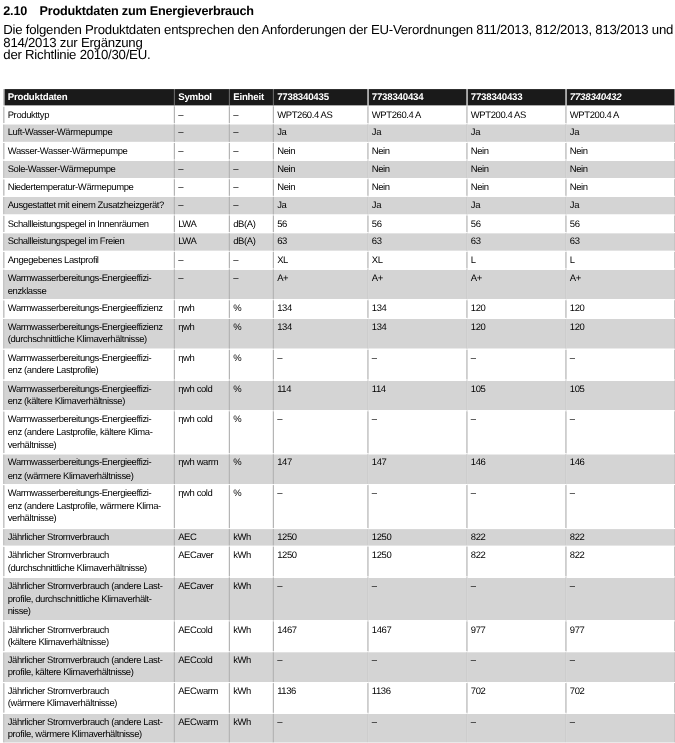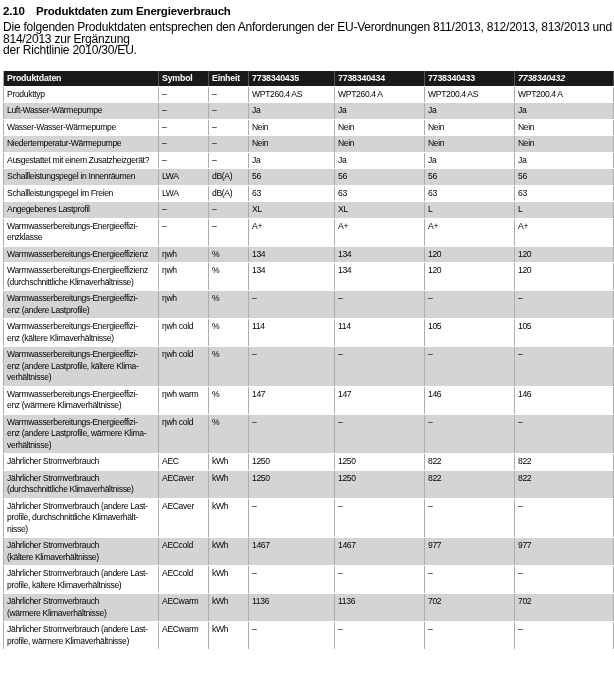--- a/index.html
+++ b/index.html
@@ -9,21 +9,21 @@
   .page { padding:5px 2px 0 3px; }
 
   .title-row { display:flex; align-items:flex-end; font-weight:bold;
     font-size:11.5px; letter-spacing:-0.2px; }
   .section-num { display:inline-block; width:33px; }
 
   .intro { margin-top:5px; font-size:12px; letter-spacing:-0.22px;
     line-height:11.5px; white-space:pre-line; }
 
   table { border-collapse:collapse; table-layout:fixed; width:610px;
-    margin-top:14px; border:1px solid var(--grid); border-top:none; }
+    margin-top:24px; border:1px solid var(--grid); border-top:none; }
   col.c1{width:155px} col.c2{width:50px} col.c3{width:40px}
   col.c4{width:86px}  col.c5{width:90px} col.c6{width:90px} col.c7{width:99px}
 
   thead th { background:var(--header-bg); color:var(--header-fg);
     text-align:left; font-size:8.8px; font-weight:bold; letter-spacing:-0.2px;
     padding:2.5px 3px; border-right:1px solid #555; border-bottom:1px solid #fff;
     white-space:pre; overflow:hidden; }
   thead th:last-child { border-right:1px solid #555;font-style:italic; }
 
   tbody td { font-size:8.6px; letter-spacing:-0.35px; line-height:11.5px;
@@ -88,20 +88,29 @@
         <tr>
           <td>Wasser-Wasser-Wärmepumpe</td>
           <td>–</td>
           <td>–</td>
           <td>Nein</td>
           <td>Nein</td>
           <td>Nein</td>
           <td>Nein</td>
         </tr>
         <tr>
+          <td>Sole-Wasser-Wärmepumpe</td>
+          <td>–</td>
+          <td>–</td>
+          <td>Nein</td>
+          <td>Nein</td>
+          <td>Nein</td>
+          <td>Nein</td>
+        </tr>
+        <tr>
           <td>Niedertemperatur-Wärmepumpe</td>
           <td>–</td>
           <td>–</td>
           <td>Nein</td>
           <td>Nein</td>
           <td>Nein</td>
           <td>Nein</td>
         </tr>
         <tr>
           <td>Ausgestattet mit einem Zusatzheizgerät?</td>

